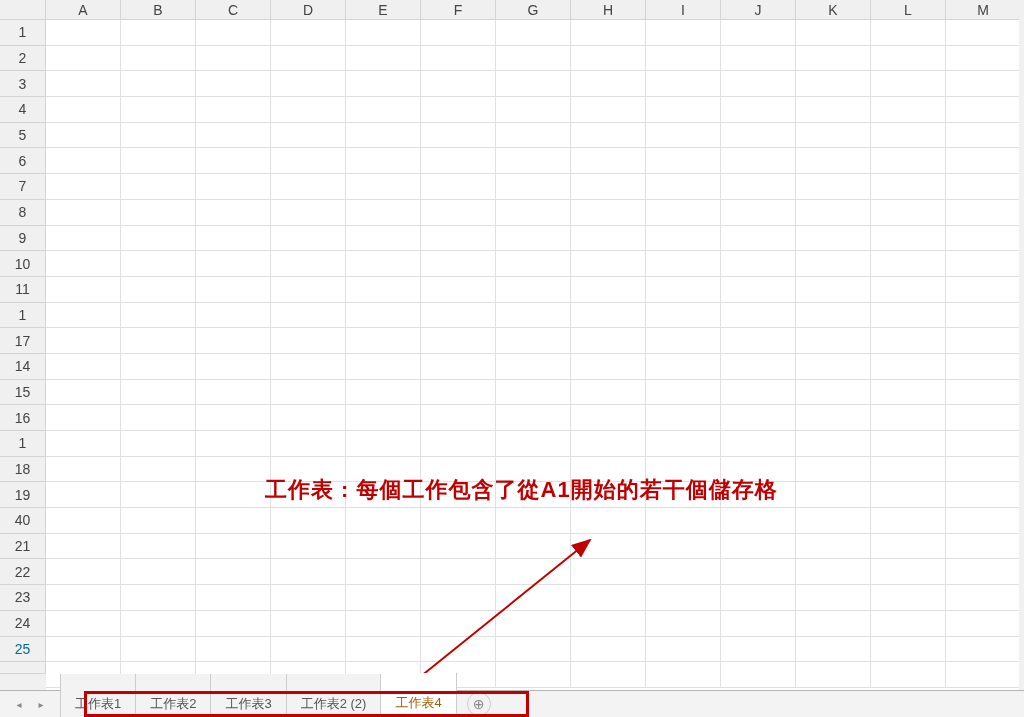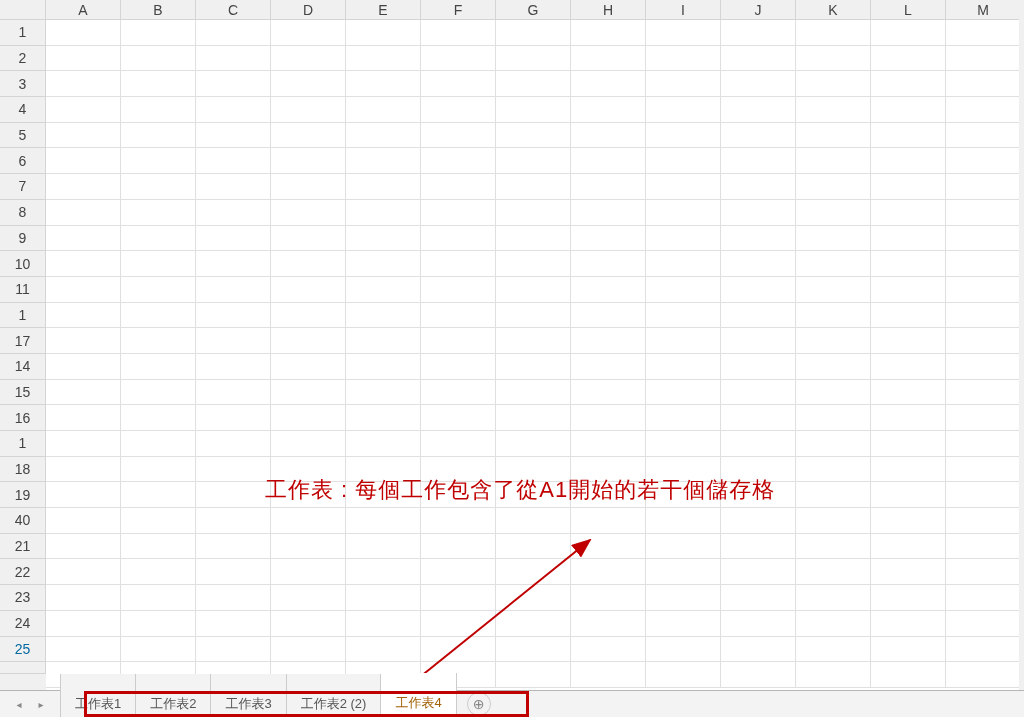--- a/index.html
+++ b/index.html
@@ -94,21 +94,21 @@
       border-right: 1px solid #e0e0e0;
       border-bottom: 1px solid #e0e0e0;
       flex-shrink: 0;
     }
     .annotation-text {
       position: absolute;
       top: 475px;
       left: 265px;
       font-size: 22px;
       color: #c00000;
-      font-weight: normal;
+      font-weight: bold;
       white-space: nowrap;
       letter-spacing: 1px;
     }
     .annotation-arrow {
       position: absolute;
       pointer-events: none;
     }
     .bottom-bar {
       position: absolute;
       bottom: 0;

